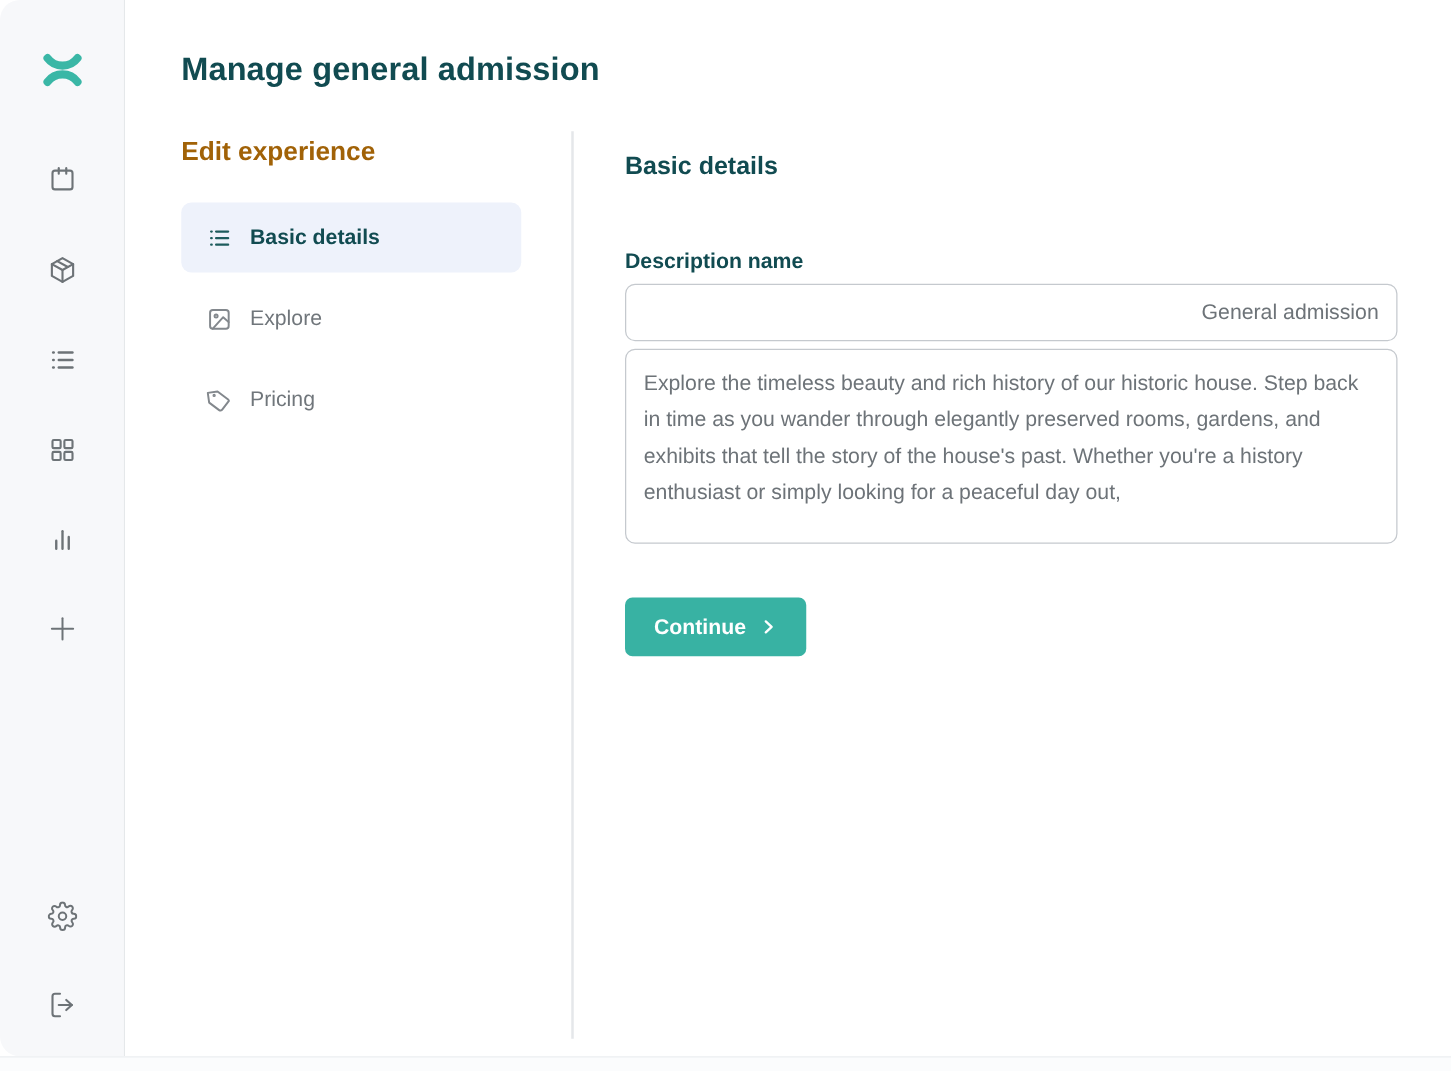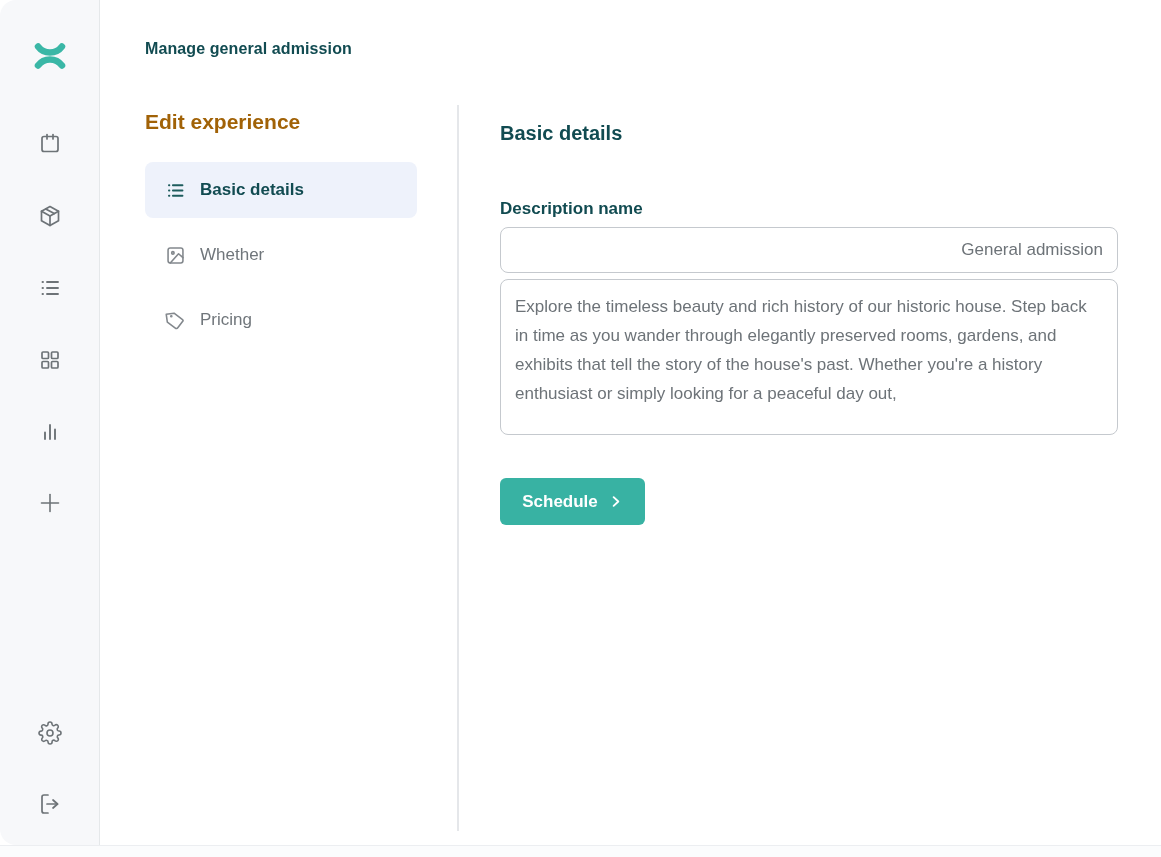--- a/index.html
+++ b/index.html
@@ -34,21 +34,21 @@
   
   .footer-strip {
     position: absolute; left: 0; right: 0; bottom: 0; height: 12px;
     background: #fbfcfd;
     border-top: 1px solid #eceef1;
   }
 
   
   .page-title {
     position: absolute; left: 145px; top: 40px;
-    font-size: 16px; font-weight: 700; color: #114b51;
+    font-size: 26px; font-weight: 700; color: #114b51;
     letter-spacing: 0.1px;
   }
 
   
   .left-col { position: absolute; left: 145px; top: 110px; width: 272px; }
   .left-col h2 {
     font-size: 21px; font-weight: 700; color: #a16207;
   }
   .nav-list { margin-top: 28px; }
   .nav-item {
@@ -231,21 +231,21 @@
       </div>
 
       <div class="nav-item">
         <span class="nicon">
           <svg viewBox="0 0 24 24" fill="none" stroke="currentColor" stroke-width="1.8" stroke-linecap="round" stroke-linejoin="round">
             <rect x="3.5" y="3.5" width="17" height="17" rx="2.5"></rect>
             <circle cx="9" cy="9" r="1.4"></circle>
             <path d="M20.5 14.5 L15.5 10 L6 20.5"></path>
           </svg>
         </span>
-        <span>Whether</span>
+        <span>Explore</span>
       </div>
 
       <div class="nav-item">
         <span class="nicon">
           <svg viewBox="0 0 24 24" fill="none" stroke="currentColor" stroke-width="1.8" stroke-linecap="round" stroke-linejoin="round">
             <path d="M20.59 13.41l-7.17 7.17a2 2 0 0 1-2.83 0L2.5 12.5V3.5h9l8.59 8.59a2 2 0 0 1 .5 1.32z" transform="rotate(-8 12 12)"></path>
             <circle cx="7.2" cy="7.2" r="0.6" fill="currentColor"></circle>
           </svg>
         </span>
         <span>Pricing</span>
@@ -259,21 +259,21 @@
 
   <div class="right-col">
     <h2>Basic details</h2>
 
     <label class="field-label">Description name</label>
     <input class="text-input" type="text" value="General admission" style="">
 
     <textarea class="text-area" style="">Explore the timeless beauty and rich history of our historic house. Step back in time as you wander through elegantly preserved rooms, gardens, and exhibits that tell the story of the house's past. Whether you're a history enthusiast or simply looking for a peaceful day out,</textarea>
 
     <button class="continue-btn">
-      <span>Schedule</span>
+      <span>Continue</span>
       <span>
         <svg viewBox="0 0 24 24" fill="none" stroke="#ffffff" stroke-width="3" stroke-linecap="round" stroke-linejoin="round">
           <polyline points="9 5 16.5 12 9 19"></polyline>
         </svg>
       </span>
     </button>
   </div>
 
   <div class="footer-strip"></div>
 </div>

